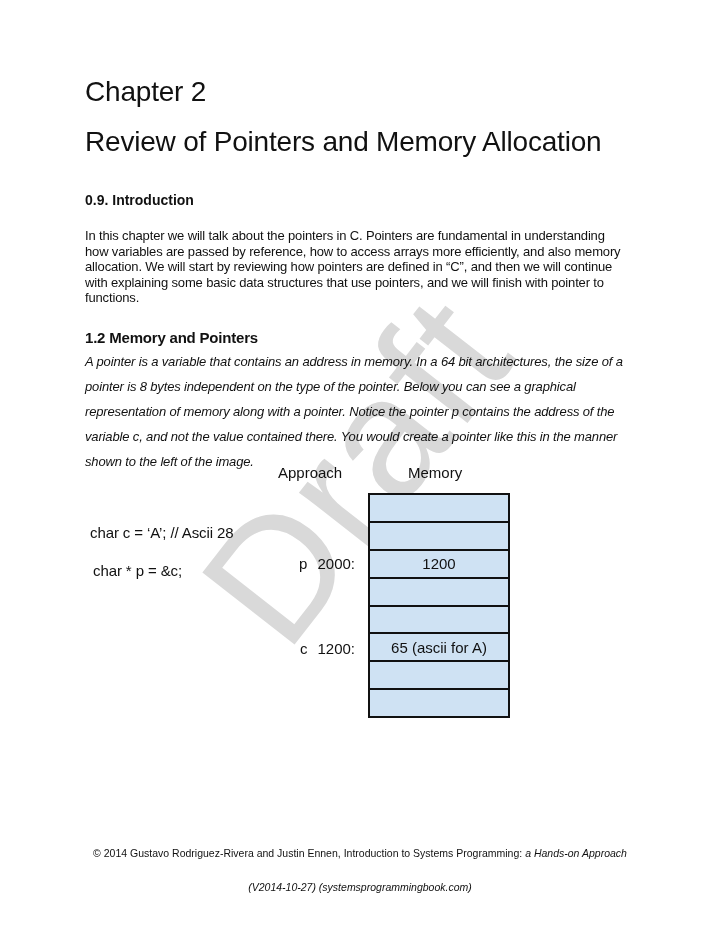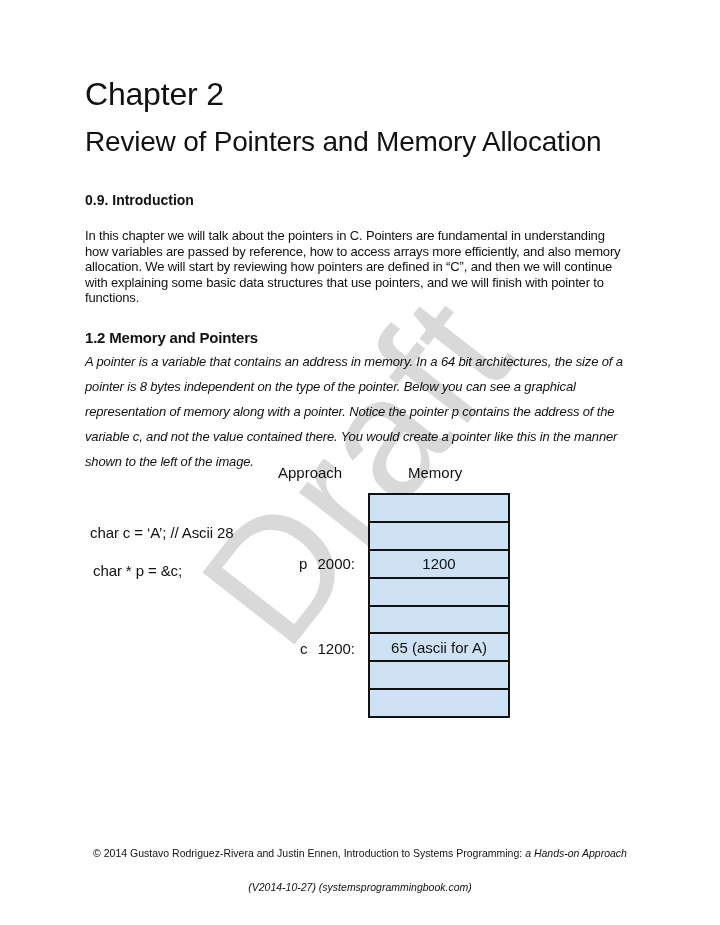--- a/index.html
+++ b/index.html
@@ -22,21 +22,21 @@
     color: #d9d9d9;
     white-space: nowrap;
     z-index: 0;
     letter-spacing: 2px;
   }
 
   .content { position: absolute; inset: 0; z-index: 1; }
 
   .chapter-label {
     position: absolute; left: 85px; top: 76px;
-    font-size: 32px; letter-spacing: -0.2px;
+    font-size: 28px; letter-spacing: -0.2px;
   }
   .page-title {
     position: absolute; left: 85px; top: 126px;
     font-size: 28px; letter-spacing: -0.2px;
   }
   .sec-heading-1 {
     position: absolute; left: 85px; top: 192px;
     font-size: 14px; font-weight: 700;
   }
   .body-para {

